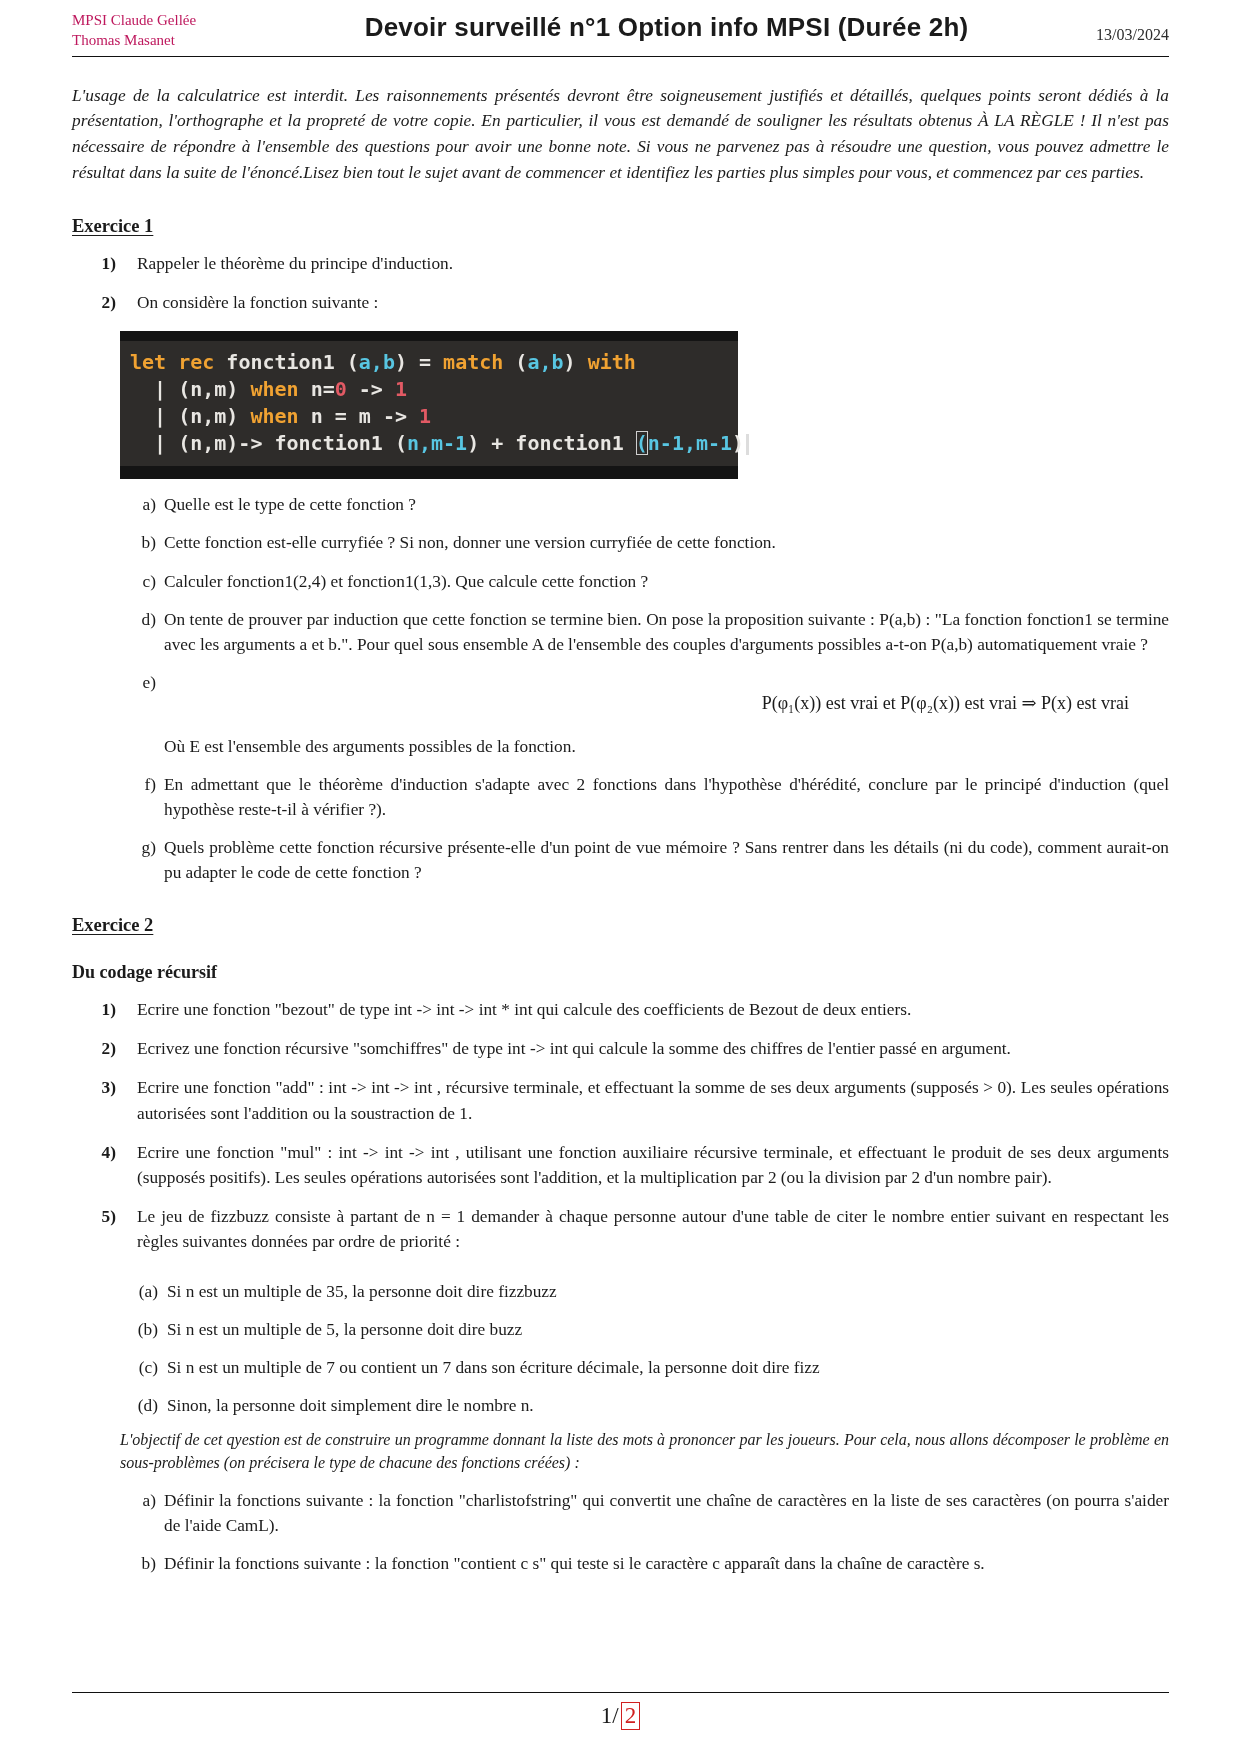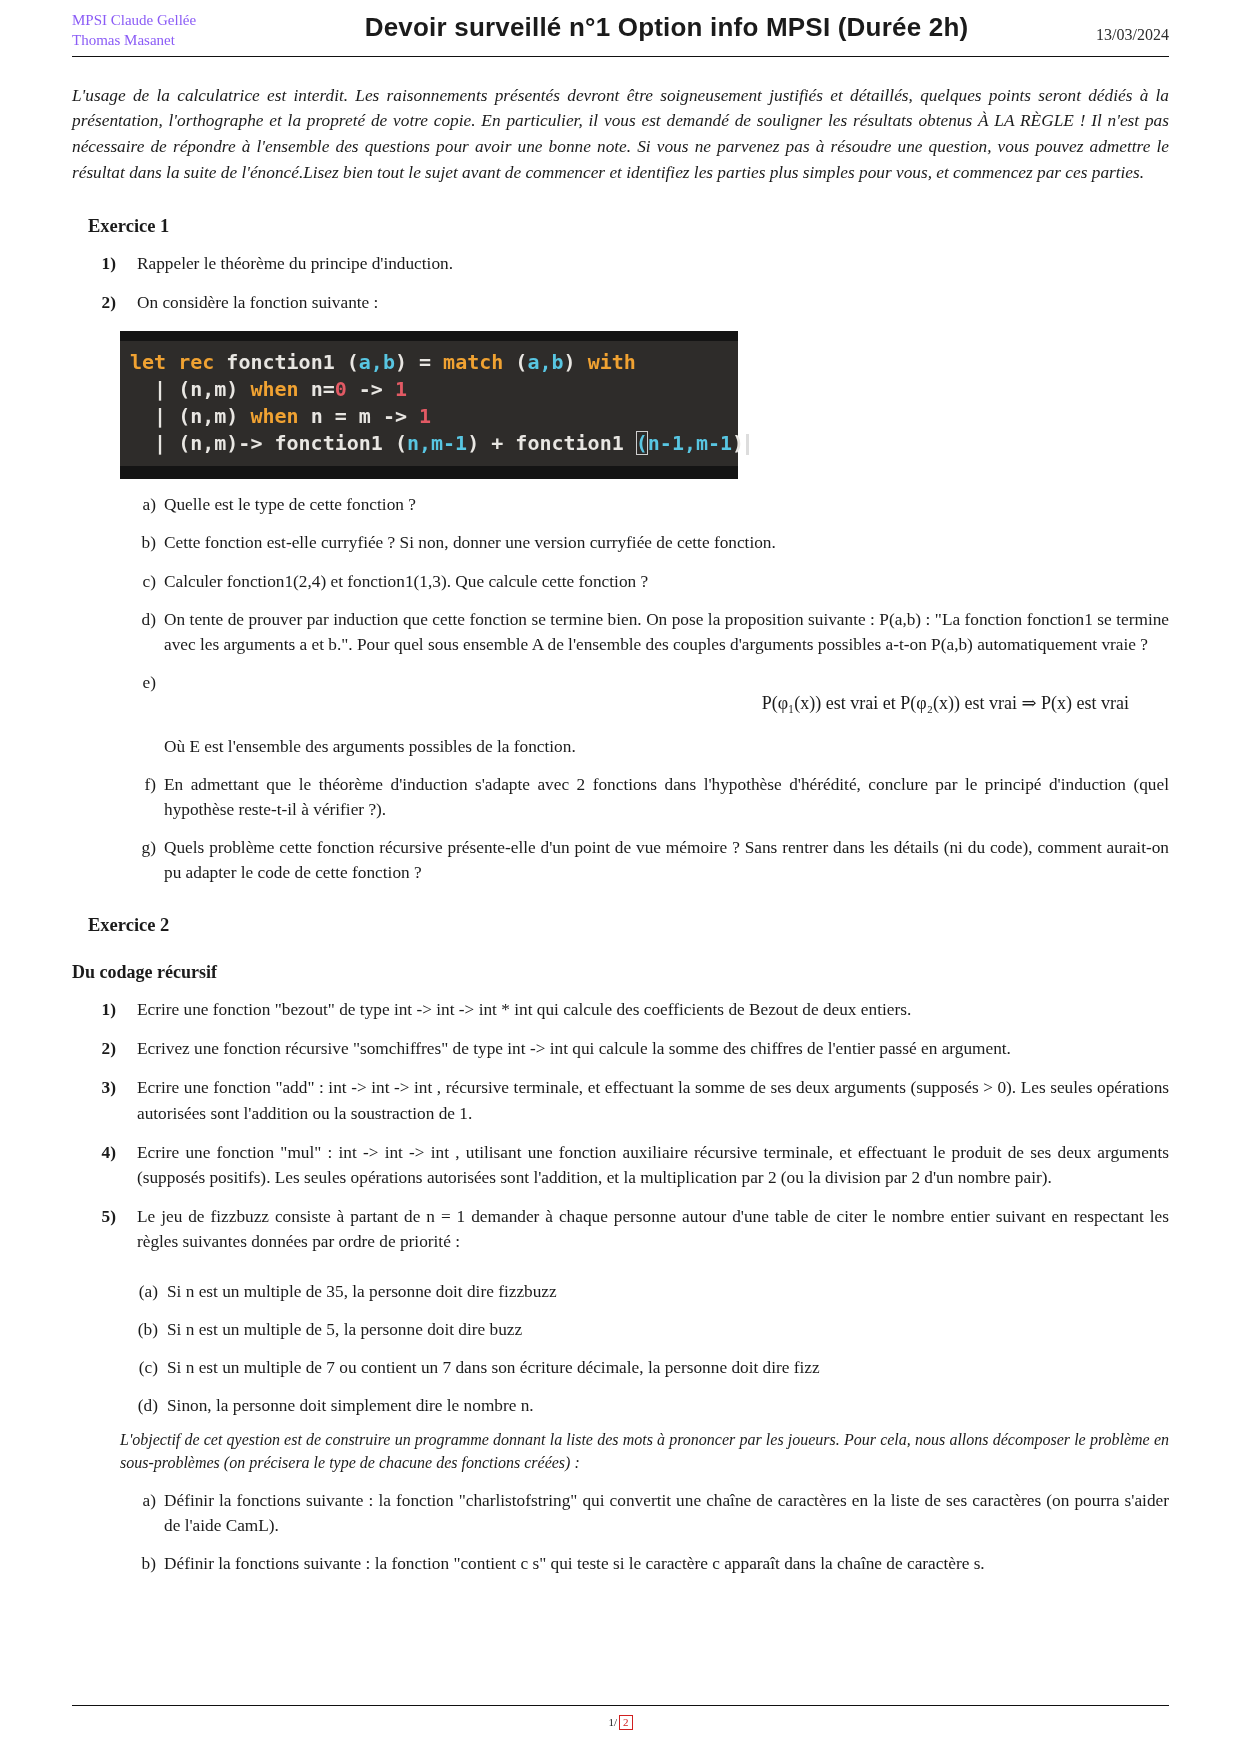--- a/index.html
+++ b/index.html
@@ -7,35 +7,35 @@
   body {
     width:1241px; height:1754px;
     font-family:"Liberation Serif","DejaVu Serif",serif;
     color:#1b1b1b;
   }
   .page { position:relative; width:1241px; height:1754px; overflow:hidden; background:#ffffff; }
   .content { padding:10px 72px 0 72px; }
 
   
   .doc-header { display:flex; align-items:flex-start; }
-  .hdr-left { width:210px; font-size:15px; color:#8b5cf6; line-height:1.35; flex:none; }
+  .hdr-left { width:210px; font-size:15px; color:#be185d; line-height:1.35; flex:none; }
   .hdr-title {
     flex:1; text-align:center;
     font-family:"Liberation Sans","DejaVu Sans",sans-serif;
     font-weight:bold; font-size:26px; letter-spacing:.2px; margin-top:2px;
   }
   .hdr-date { width:118px; flex:none; text-align:right; font-size:16px; color:#2c2c2c; margin-top:16px; }
   .header-rule { border:none; border-top:1.6px solid #111; margin-top:5px; }
 
   
   .intro { margin-top:26px; font-style:italic; font-size:17.3px; line-height:1.5; text-align:justify; }
 
   
   .section-heading { margin-top:30px; font-size:18.5px; font-weight:bold; }
-  .section-heading .underline { text-underline-offset:3px;margin-left:16px; }
+  .section-heading .underline { text-decoration:underline; text-underline-offset:3px; }
   .section-sub { margin-top:26px; font-size:18px; font-weight:bold; }
 
   
   .num-item { display:flex; margin-top:14px; padding-left:18px; font-size:17.3px; line-height:1.45; }
   .num-label { flex:none; width:26px; text-align:right; margin-right:8px; font-weight:bold; }
   .num-body { flex:1; text-align:justify;margin-left:13px; }
 
   
   .sub-item { display:flex; margin-top:13px; padding-left:62px; font-size:17.3px; line-height:1.45; }
   .sub-label { flex:none; width:22px; text-align:right; margin-right:8px; }
@@ -64,21 +64,21 @@
   .tok-cur { color:var(--code-tuple,#58c6e2); outline:1.4px solid #cfcfcf; outline-offset:-1px; }
   .tok-caret { display:inline-block; width:2.5px; height:21px; background:#dddddd; vertical-align:text-bottom; margin-left:2px; }
 
   
   .formula { margin:20px 40px 6px 0; text-align:right; font-size:18px; }
   .formula-followup { margin-top:18px; text-align:left; }
 
   
   .page-footer { position:absolute; left:72px; right:72px; bottom:24px; }
   .footer-rule { border:none; border-top:1.5px solid #111; }
-  .page-number { margin-top:9px; text-align:center; font-size:11px; }
+  .page-number { margin-top:9px; text-align:center; font-size:23px; }
   .page-link-box {
     display:inline-block; border:1.3px solid var(--link-box-red,#d02020);
     color:var(--link-box-red,#d02020); padding:0 3px; margin-left:2px; line-height:1.15;
   }
 </style>
 </head>
 <body>
 
 <div class="page">
   <div class="content">

